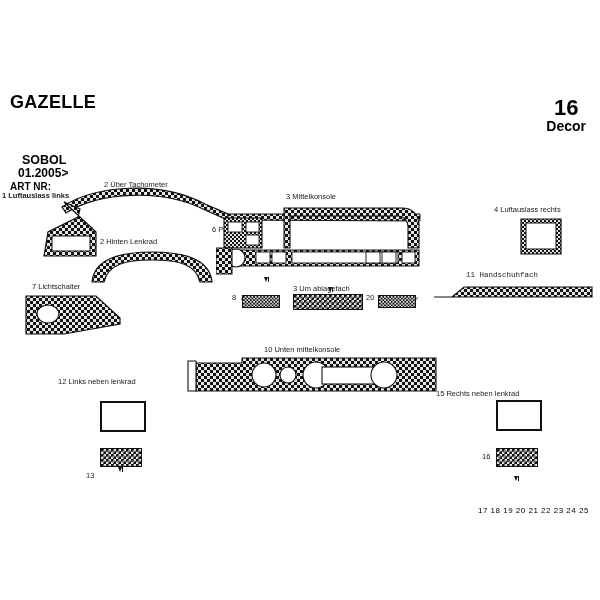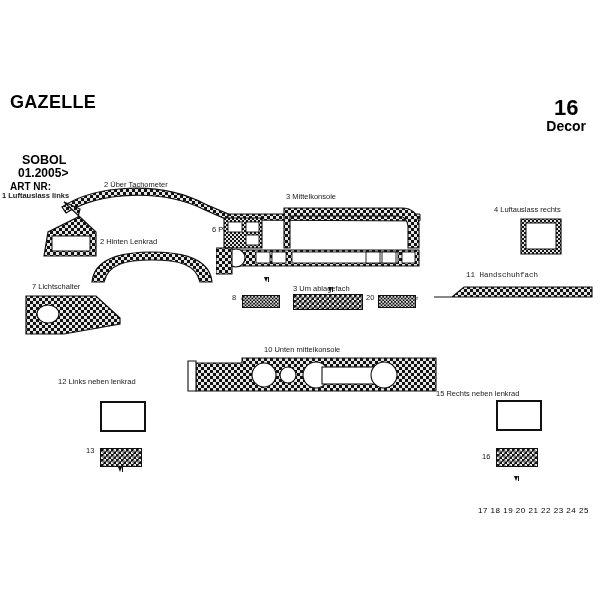--- a/index.html
+++ b/index.html
@@ -172,21 +172,21 @@
     <circle cx="198" cy="20" r="13" fill="#fff" stroke="#111" stroke-width="1.1"></circle>
   </svg>
 
   <div class="abs lbl" style="left:58px;top:378px;">12  Links neben lenkrad</div>
   <div class="abs outline" style="left:100px;top:401px;width:42px;height:27px;"></div>
 
   <div class="abs arrowbox" style="left:118px;top:432px;">
     <div class="arrow" style="position:absolute;left:0;top:5px;"></div>
   </div>
 
-  <div class="abs lbl" style="left:86px;top:447px;">13</div>
+  <div class="abs lbl" style="left:86px;top:472px;">13</div>
   <div class="abs cf" style="left:100px;top:448px;width:40px;height:17px;border:1px solid #111;"></div>
 
   <div class="abs lbl" style="left:428px;top:390px;margin-left:8px;">15 Rechts neben lenkrad</div>
   <div class="abs outline" style="left:496px;top:400px;width:42px;height:27px;"></div>
 
   <div class="abs arrowbox" style="left:514px;top:431px;">
     <div class="arrow" style="position:absolute;left:0;top:5px;"></div>
   </div>
 
   <div class="abs lbl" style="left:482px;top:453px;">16</div>

